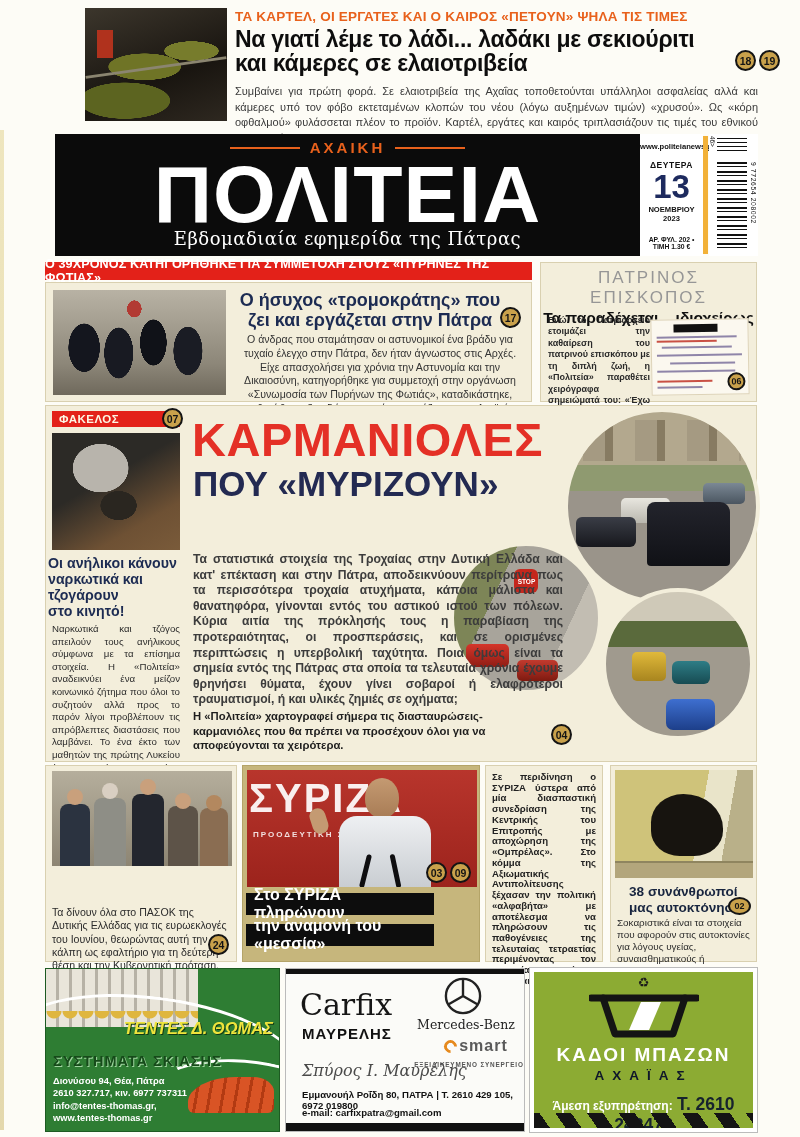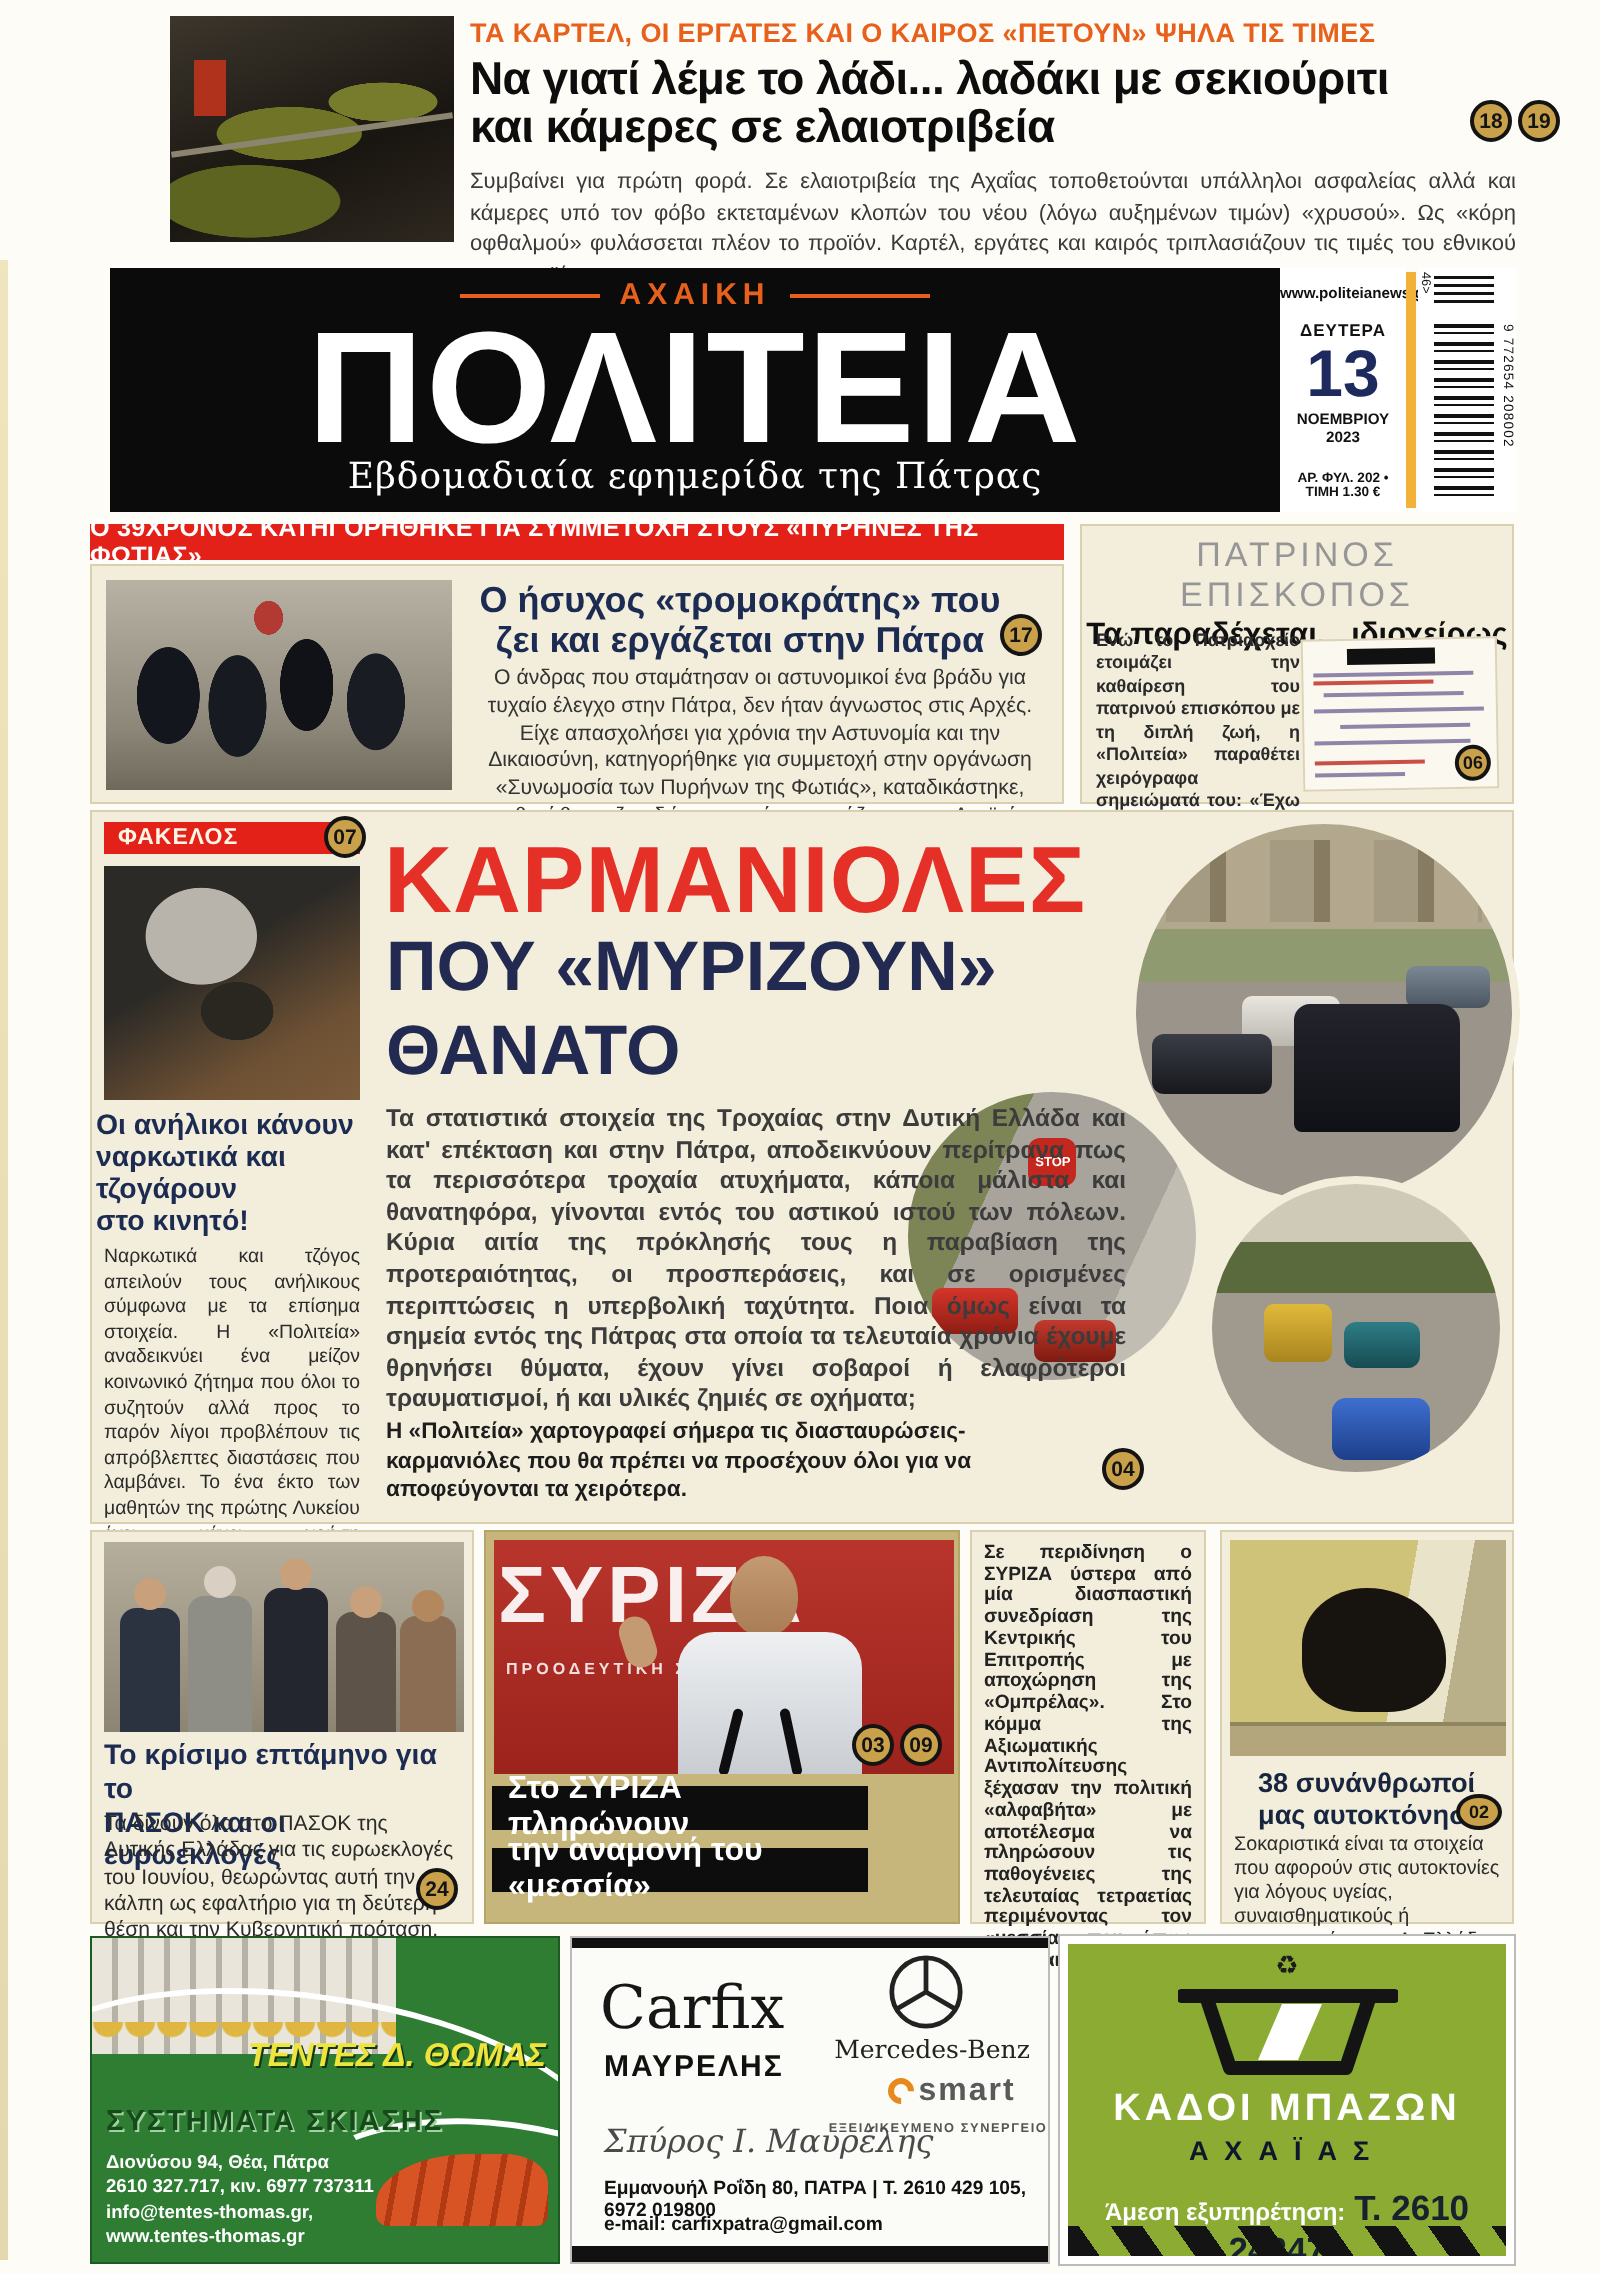--- a/index.html
+++ b/index.html
@@ -256,21 +256,20 @@
     <div class="fak-head">
       <div>Οι ανήλικοι κάνουν</div>
       <div>ναρκωτικά και</div>
       <div>τζογάρουν</div>
       <div>στο κινητό!</div>
     </div>
     <div class="fak-body">Ναρκωτικά και τζόγος απειλούν τους ανήλικους σύμφωνα με τα επίσημα στοιχεία. Η «Πολιτεία» αναδεικνύει ένα μείζον κοινωνικό ζήτημα που όλοι το συζητούν αλλά προς το παρόν λίγοι προβλέπουν τις απρόβλεπτες διαστάσεις που λαμβάνει. Το ένα έκτο των μαθητών της πρώτης Λυκείου έχει κάνει χρήση απαγορευμένης ουσίας και από αυτούς οι εννέα στους δέκα κάνναβη.</div>
 
     <div class="mh1">ΚΑΡΜΑΝΙΟΛΕΣ</div>
     <div class="mh2">ΠΟΥ «ΜΥΡΙΖΟΥΝ»</div>
-    <div class="mh3">ΘΑΝΑΤΟ</div>
 
     <div class="circ-photo cpA">
       <div class="bld"></div>
       <div class="car1"></div>
       <div class="car2"></div>
       <div class="car3"></div>
       <div class="van"></div>
     </div>
     <div class="circ-photo cpB">
       <div class="stop">STOP</div>
@@ -293,24 +292,20 @@
       <div class="fig" style="left:8px;width:30px;height:62px;background:#2b3340;"></div>
       <div class="head-dot" style="left:15px;top:18px;"></div>
       <div class="fig" style="left:42px;width:32px;height:68px;background:#8e8e86;"></div>
       <div class="head-dot" style="left:50px;top:12px;background:#d9cfc2;"></div>
       <div class="fig" style="left:80px;width:32px;height:72px;background:#23262e;"></div>
       <div class="head-dot" style="left:88px;top:8px;"></div>
       <div class="fig" style="left:116px;width:30px;height:60px;background:#5d5348;"></div>
       <div class="head-dot" style="left:123px;top:22px;"></div>
       <div class="fig" style="left:148px;width:28px;height:58px;background:#8a6d52;"></div>
       <div class="head-dot" style="left:154px;top:24px;background:#b3885f;"></div>
-    </div>
-    <div class="pasok-head">
-      <div>Το κρίσιμο επτάμηνο για το</div>
-      <div>ΠΑΣΟΚ και οι ευρωεκλογές</div>
     </div>
     <div class="pasok-body">Τα δίνουν όλα στο ΠΑΣΟΚ της Δυτικής Ελλάδας για τις ευρωεκλογές του Ιουνίου, θεωρώντας αυτή την κάλπη ως εφαλτήριο για τη δεύτερη θέση και την Κυβερνητική πρόταση.</div>
     <span class="pgc pasok-pg">24</span>
   </div>
 
   <div class="syr">
     <div class="photo syr-photo">
       <div class="syr-word">ΣΥΡΙΖΑ</div>
       <div class="syr-word2">ΠΡΟΟΔΕΥΤΙΚΗ ΣΥΜΜ</div>
       <div class="syr-hand"></div>

